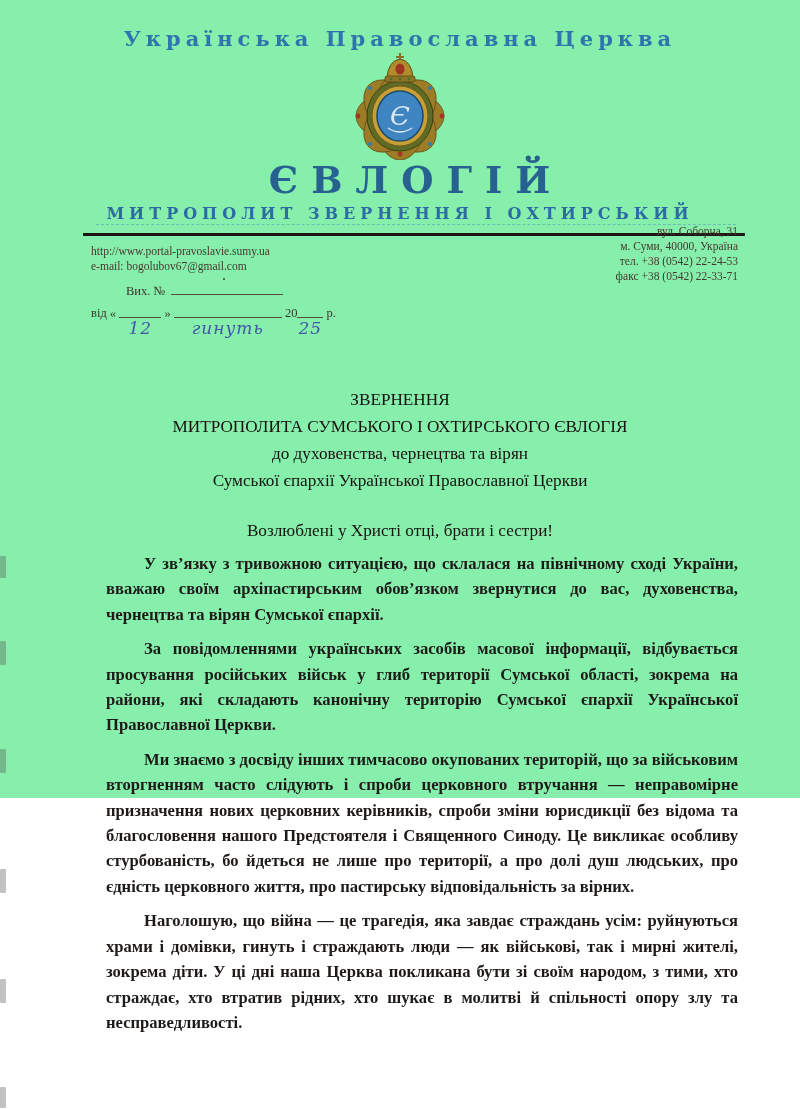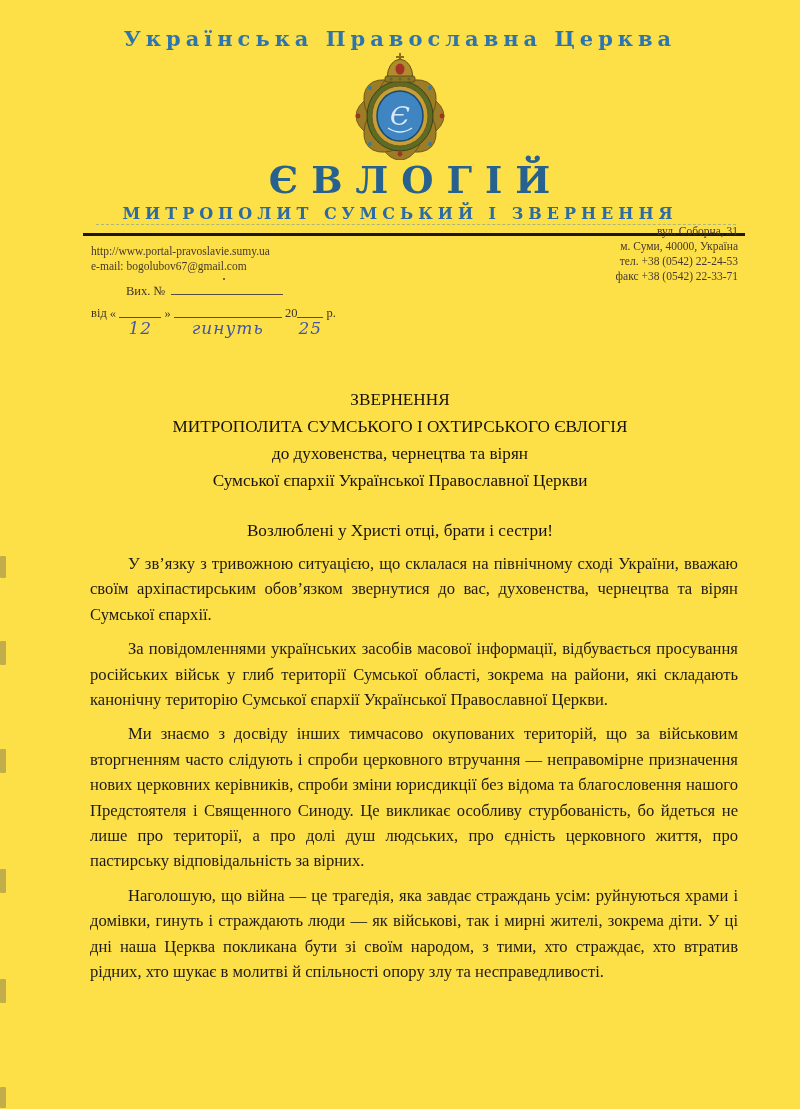--- a/index.html
+++ b/index.html
@@ -1,17 +1,17 @@
 <!DOCTYPE html>
 <html><head>
 <meta charset="utf-8">
 <style>
   html,body{margin:0;padding:0;background:#ffffff;}
   body{width:800px;height:1109px;overflow:hidden;font-family:"Liberation Serif",serif;}
-  .page{position:relative;width:800px;height:1109px;background:#fde047;}
+  .page{position:relative;width:800px;height:798px;background:#86efac;}
 
   
   .church-name{position:absolute;top:26px;left:0;width:100%;text-align:center;
     font-family:"DejaVu Serif",serif;font-weight:bold;font-size:21px;
     letter-spacing:5px;color:#2e74ad;}
   .emblem{position:absolute;top:52px;left:344px;width:112px;height:108px;}
   .metropolitan-name{position:absolute;top:158px;left:16px;width:100%;text-align:center;
     font-family:"DejaVu Serif",serif;font-weight:bold;font-size:37px;
     letter-spacing:13px;color:#27618f;}
   .metropolitan-title{position:absolute;top:204px;left:0;width:100%;text-align:center;
@@ -38,21 +38,21 @@
   .hand{font-family:"DejaVu Serif",serif;font-style:italic;font-weight:normal;
     font-size:17px;color:#4356a8;letter-spacing:1px;position:relative;top:17px;margin-top:18px;}
 
   
   .title-block{position:absolute;top:386px;left:76px;width:648px;text-align:center;
     font-weight:normal;font-size:17.2px;line-height:27px;color:#17120f;}
   .salutation{position:absolute;top:521px;left:76px;width:648px;text-align:center;
     font-weight:normal;font-size:17.2px;color:#17120f;}
   .body-text{position:absolute;top:551px;left:90px;width:648px;
     font-size:16.6px;line-height:25.4px;text-align:justify;color:#1e1a18;}
-  .body-text p{margin:0 0 9px 0;text-indent:38px;}
+  .body-text p{margin:0 0 9px 16px;text-indent:38px;font-weight:bold;}
 
   
   .artifact{position:absolute;left:0;width:6px;background:rgba(80,80,80,0.35);border-radius:1px;}
   .a1{top:556px;height:22px;}
   .a2{top:641px;height:24px;}
   .a3{top:749px;height:24px;}
   .a4{top:869px;height:24px;}
   .a5{top:979px;height:24px;}
   .a6{top:1087px;height:21px;}
 </style>
@@ -103,21 +103,21 @@
       <path d="M43 26 Q44 9 56 7 Q68 9 69 26 Z" fill="#b08c2c" stroke="#5c5218" stroke-width="1"></path>
       <ellipse cx="56" cy="17" rx="4.5" ry="5.5" fill="#a33325"></ellipse>
       <rect x="41" y="24" width="30" height="6" rx="2" fill="#8f7423" stroke="#55481a" stroke-width="0.8"></rect>
       <circle cx="47" cy="27" r="1.5" fill="#4f7030"></circle>
       <circle cx="56" cy="27" r="1.5" fill="#4f7030"></circle>
       <circle cx="65" cy="27" r="1.5" fill="#4f7030"></circle>
     </svg>
   </div>
 
   <div class="metropolitan-name">ЄВЛОГІЙ</div>
-  <div class="metropolitan-title">МИТРОПОЛИТ СУМСЬКИЙ І ЗВЕРНЕННЯ</div>
+  <div class="metropolitan-title">МИТРОПОЛИТ ЗВЕРНЕННЯ І ОХТИРСЬКИЙ</div>
 
   <div class="blue-dashes"></div>
   <div class="rule"></div>
 
   <div class="contacts-left">
     <div>http://www.portal-pravoslavie.sumy.ua</div>
     <div>e-mail: bogolubov67@gmail.com</div>
   </div>
   <div class="contacts-right">
     <div>вул. Соборна, 31</div>

